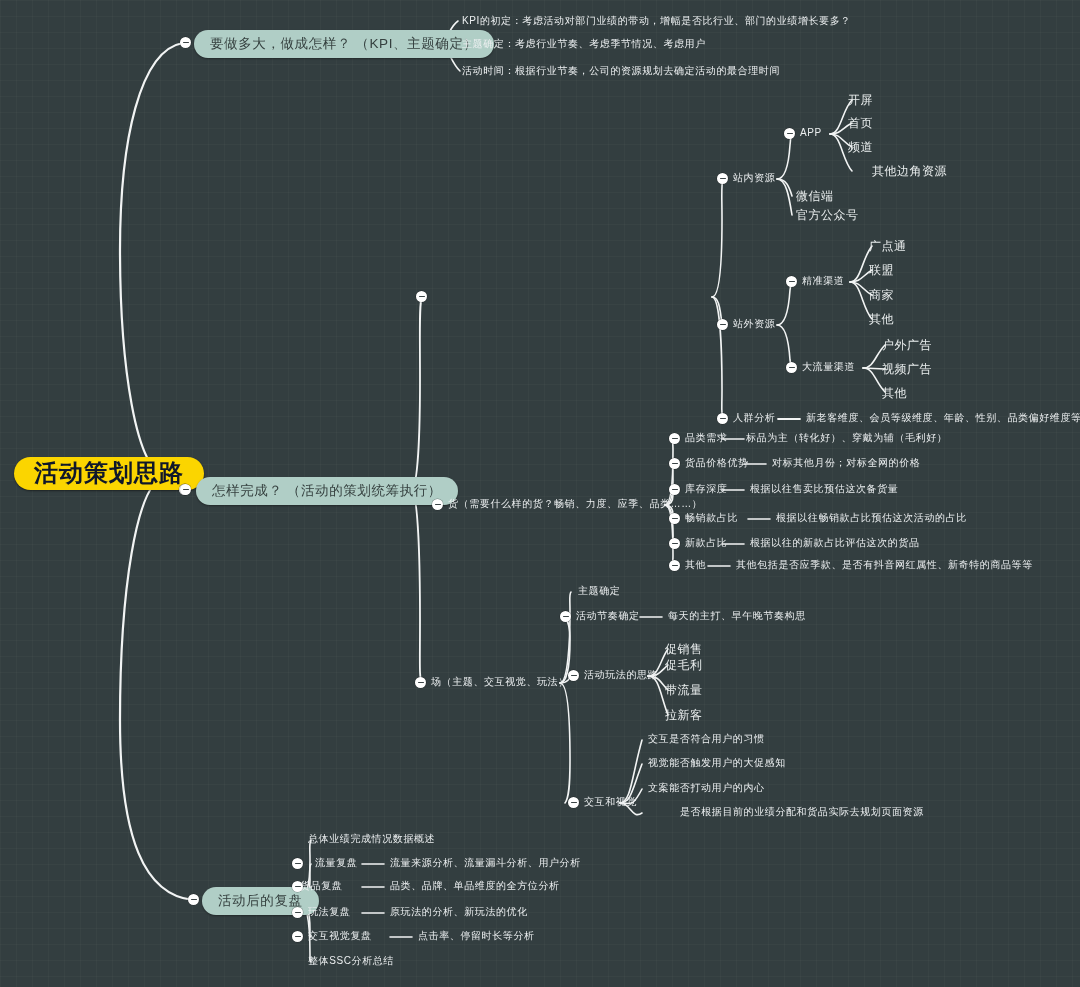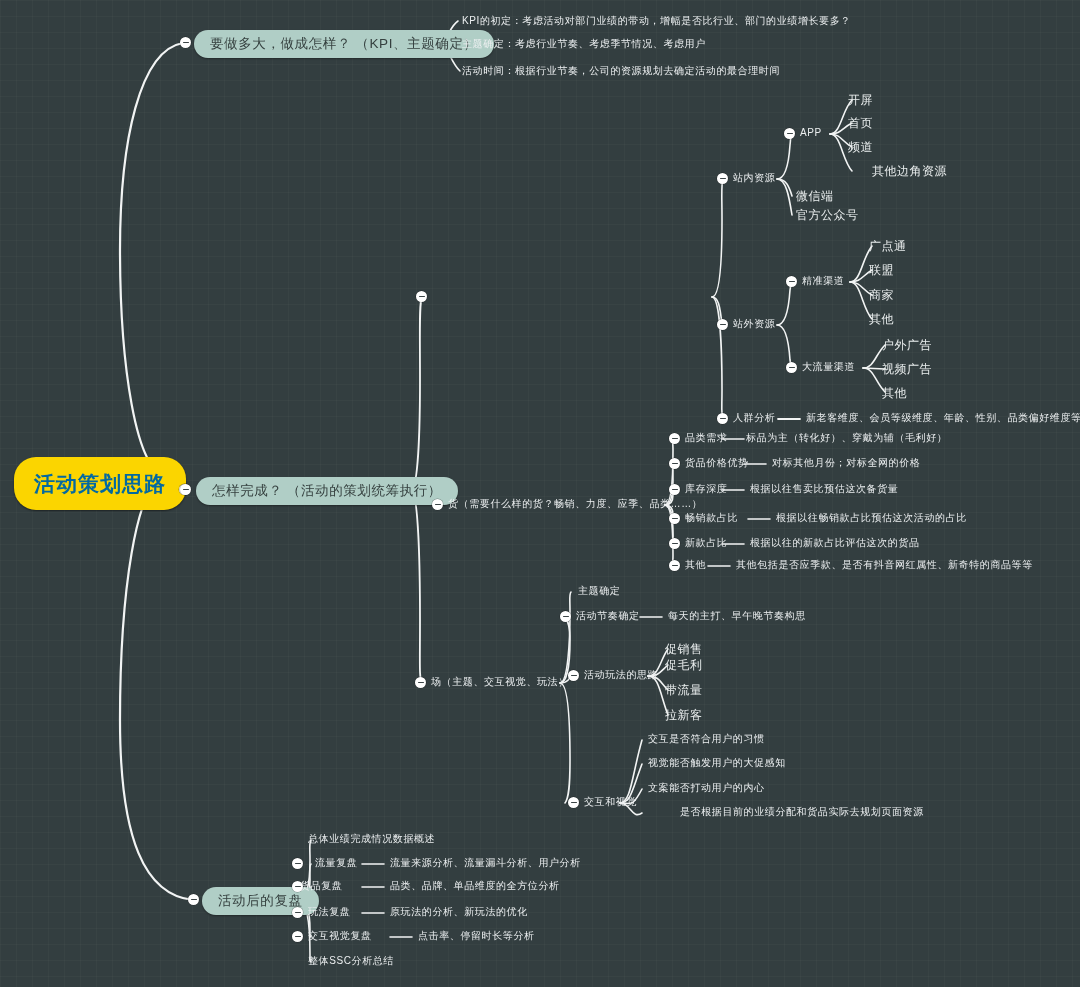--- a/index.html
+++ b/index.html
@@ -30,24 +30,24 @@
   .node {
     position: absolute;
     white-space: nowrap;
     color: #e9eded;
     font-size: 12.5px;
     line-height: 1.2;
     letter-spacing: 0.2px;
   }
   .node.root {
     background: #fbd500;
-    color: #0369a1;
-    font-size: 21px;
+    color: #0f172a;
+    font-size: 24px;
     font-weight: 700;
-    padding: 14px 20px;
+    padding: 2px 20px;
     border-radius: 22px;
     letter-spacing: 1px;
     box-shadow: 0 1px 2px rgba(0,0,0,0.45);
   }
   .node.branch {
     background: #b0cec6;
     color: #35403f;
     font-size: 13.5px;
     padding: 6px 16px;
     border-radius: 16px;

